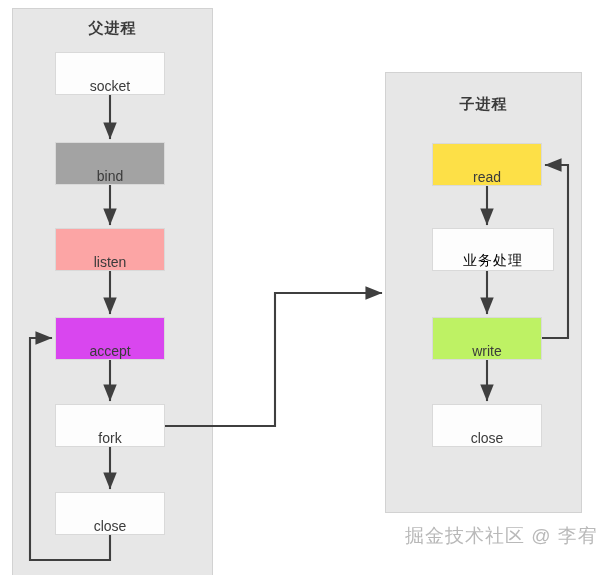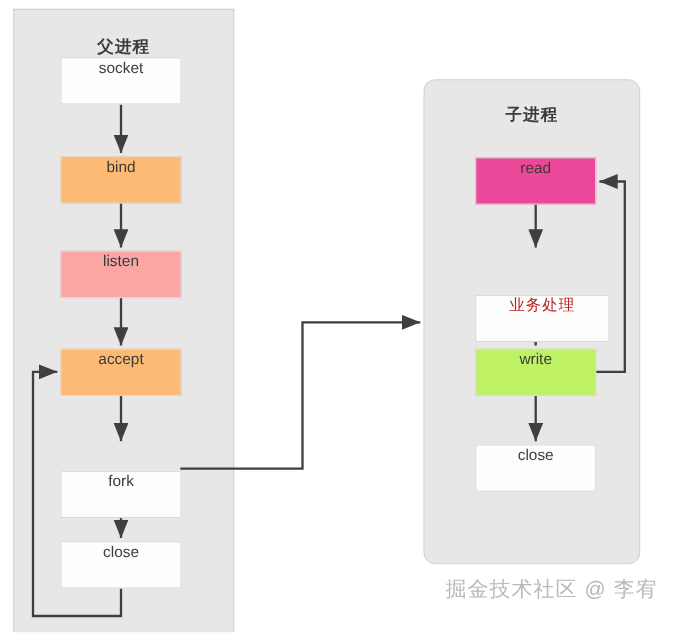--- a/index.html
+++ b/index.html
@@ -33,21 +33,21 @@
     font-weight: bold;
     color: #3a3a3a;
     letter-spacing: 1px;
   }
   .node {
     position: absolute;
     background: #fdfdfd;
     border: 1px solid #d9d9d9;
     box-sizing: border-box;
     display: flex;
-    align-items: flex-start;
+    align-items: flex-end;
     justify-content: center;
     font-size: 14px;
     color: #3b3b3b;
   }
   .node.cjk {
     font-size: 14px;
     letter-spacing: 1px;
   }
   #edges {
     position: absolute;
@@ -64,24 +64,24 @@
     white-space: nowrap;
     letter-spacing: 1px;
   }
 </style>
 </head>
 <body>
 
 <div id="canvas" style="background: rgb(255, 255, 255);">
 
   <div class="panel" id="panel-parent" style="left: 12px; top: 8px; width: 201px; height: 575px; background: rgb(231, 231, 231); border-color: rgb(210, 210, 210);">
-    <div class="panel-title" style="top: 24px;">父进程</div>
+    <div class="panel-title" style="top: 10px;">父进程</div>
   </div>
 
-  <div class="panel" id="panel-child" style="left: 385px; top: 72px; width: 197px; height: 441px; background: rgb(231, 231, 231); border-color: rgb(210, 210, 210); border-radius: 11px;">
+  <div class="panel" id="panel-child" style="left: 385px; top: 72px; width: 197px; height: 441px; background: rgb(231, 231, 231); border-color: rgb(210, 210, 210);">
     <div class="panel-title" style="top: 22px;">子进程</div>
   </div>
 
   <svg id="edges" viewBox="0 0 615 575" xmlns="http://www.w3.org/2000/svg">
     <defs>
       <marker id="arrow" markerWidth="9" markerHeight="9" refX="7.4" refY="3.2" orient="auto" markerUnits="strokeWidth">
         <path d="M0,0 L8,3.2 L0,6.4 z" fill="#3f3f3f"></path>
       </marker>
     </defs>
     <g id="edge-group" fill="none" stroke="#3f3f3f" stroke-width="2.1" stroke-linecap="square" stroke-linejoin="miter" marker-end="url(#arrow)">
@@ -96,39 +96,39 @@
         <polyline points="487,271 487,313"></polyline>
         <polyline points="487,360 487,400"></polyline>
         <polyline points="542,338 568,338 568,165 546,165"></polyline>
       </g>
   </svg>
 
   <div id="node-layer">
       <div class="node" style="left: 55px; top: 52px; width: 110px; height: 43px; background: rgb(253, 253, 253); border-color: rgb(217, 217, 217); color: rgb(59, 59, 59);">
         <span>socket</span>
       </div>
-      <div class="node" style="left: 55px; top: 142px; width: 110px; height: 43px; background: #fdba74; border-color: rgb(217, 217, 217); color: rgb(59, 59, 59);">
+      <div class="node" style="left: 55px; top: 142px; width: 110px; height: 43px; background: #a3a3a3; border-color: rgb(217, 217, 217); color: rgb(59, 59, 59);">
         <span>bind</span>
       </div>
       <div class="node" style="left: 55px; top: 228px; width: 110px; height: 43px; background: #fca5a5; border-color: rgb(217, 217, 217); color: rgb(59, 59, 59);">
         <span>listen</span>
       </div>
-      <div class="node" style="left: 55px; top: 317px; width: 110px; height: 43px; background: #fdba74; border-color: rgb(217, 217, 217); color: rgb(59, 59, 59);">
+      <div class="node" style="left: 55px; top: 317px; width: 110px; height: 43px; background: #d946ef; border-color: rgb(217, 217, 217); color: rgb(59, 59, 59);">
         <span>accept</span>
       </div>
-      <div class="node" style="left: 55px; top: 404px; width: 110px; height: 43px; background: rgb(253, 253, 253); border-color: rgb(217, 217, 217); color: rgb(59, 59, 59); margin-top: 24px;">
+      <div class="node" style="left: 55px; top: 404px; width: 110px; height: 43px; background: rgb(253, 253, 253); border-color: rgb(217, 217, 217); color: rgb(59, 59, 59);">
         <span>fork</span>
       </div>
       <div class="node" style="left: 55px; top: 492px; width: 110px; height: 43px; background: rgb(253, 253, 253); border-color: rgb(217, 217, 217); color: rgb(59, 59, 59);">
         <span>close</span>
       </div>
-      <div class="node" style="left: 432px; top: 143px; width: 110px; height: 43px; background: #ec4899; border-color: rgb(217, 217, 217); color: rgb(59, 59, 59);">
+      <div class="node" style="left: 432px; top: 143px; width: 110px; height: 43px; background: #fde047; border-color: rgb(217, 217, 217); color: rgb(59, 59, 59);">
         <span>read</span>
       </div>
-      <div class="node cjk" style="left: 432px; top: 228px; width: 122px; height: 43px; background: rgb(253, 253, 253); border-color: rgb(217, 217, 217); color: #b91c1c; margin-top: 40px;">
+      <div class="node cjk" style="left: 432px; top: 228px; width: 122px; height: 43px; background: rgb(253, 253, 253); border-color: rgb(217, 217, 217); color: #000000;">
         <span>业务处理</span>
       </div>
       <div class="node" style="left: 432px; top: 317px; width: 110px; height: 43px; background: #bef264; border-color: rgb(217, 217, 217); color: rgb(59, 59, 59);">
         <span>write</span>
       </div>
       <div class="node" style="left: 432px; top: 404px; width: 110px; height: 43px; background: rgb(253, 253, 253); border-color: rgb(217, 217, 217); color: rgb(59, 59, 59);">
         <span>close</span>
       </div>
     </div>
 

